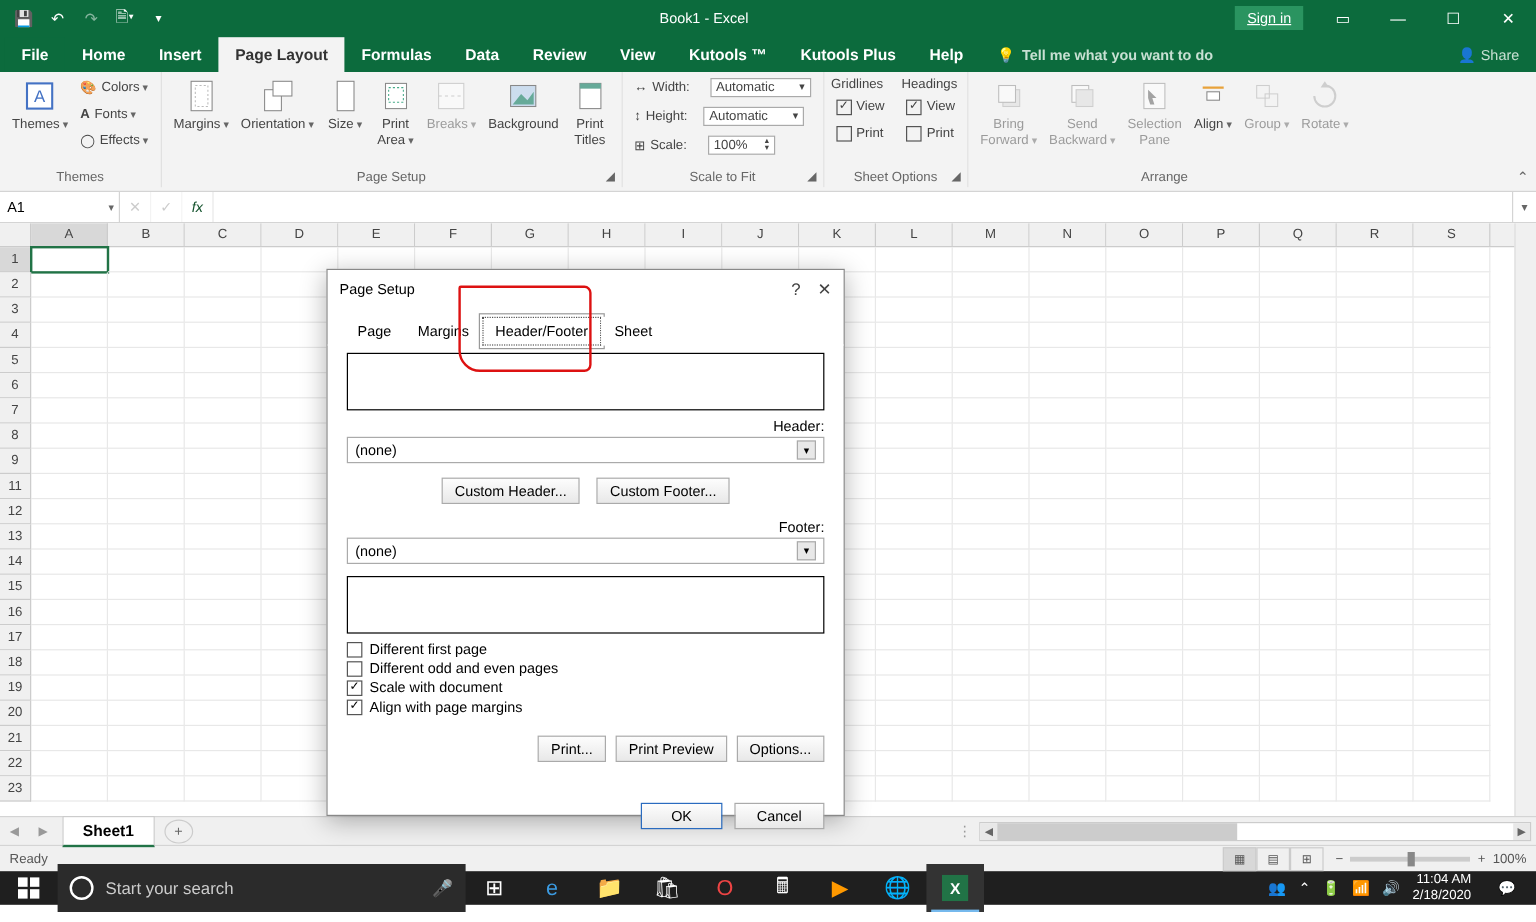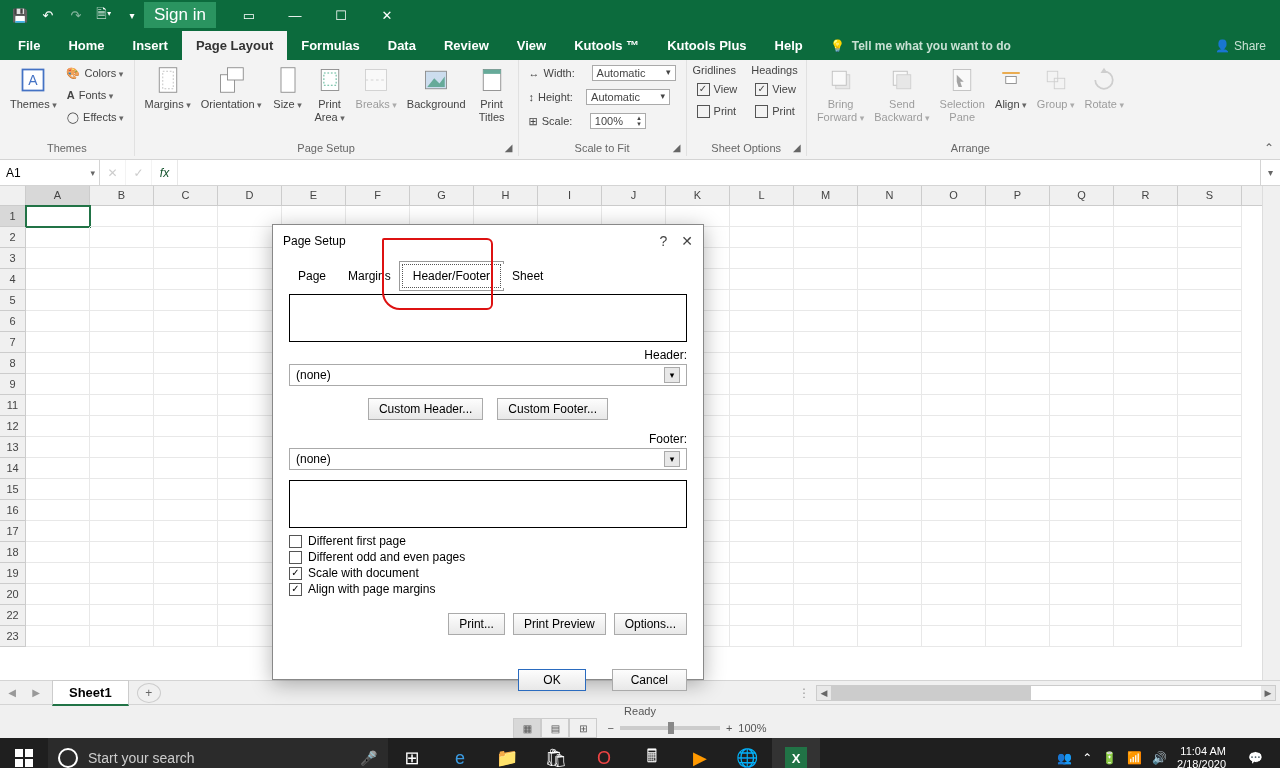--- a/index.html
+++ b/index.html
@@ -4,21 +4,21 @@
 <style>
 * { margin: 0; padding: 0; box-sizing: border-box; font-family: "Segoe UI", sans-serif; }
 body { width: 1280px; height: 768px; overflow: hidden; background: #fff; font-size: 12px; }
 
 
 .titlebar { height: 30px; background: #0c6b3d; display: flex; align-items: center; color: #fff; }
 .titlebar .qat { display: flex; align-items: center; gap: 4px; padding-left: 8px; }
 .titlebar .qat-btn { width: 24px; height: 24px; display: flex; align-items: center; justify-content: center; font-size: 13px; color: #fff; }
 .titlebar .title { flex: 1; text-align: center; font-size: 12px; }
 .titlebar .right { display: flex; align-items: center; gap: 0; }
-.signin { background: #2a9460; padding: 3px 10px; font-size: 17px; margin-right: 10px; }
+.signin { background: #2a9460; padding: 3px 10px; font-size: 12px; margin-right: 10px; text-decoration: underline; }
 .winbtn { width: 46px; height: 30px; display: flex; align-items: center; justify-content: center; font-size: 13px; }
 
 
 .menutabs { height: 30px; background: #0c6b3d; display: flex; align-items: flex-end; color: #fff; padding-left: 4px; justify-content: space-between; }
 .menutabs-left { display: flex; align-items: flex-end; font-weight: bold; }
 .tab { padding: 7px 14px; font-size: 13px; cursor: pointer; }
 .tab.file { background: #0c6b3d; }
 .tab.active { background: #f3f3f3; color: #333; }
 .tellme { display: flex; align-items: center; gap: 6px; padding: 7px 14px; color: #c8e0d3; }
 .share { padding: 7px 14px; color: #c8e0d3; display: flex; align-items: center; gap: 4px; }
@@ -64,30 +64,30 @@
 .sheettabs { height: 24px; background: #f0f0f0; border-top: 1px solid #d4d4d4; display: flex; align-items: center; }
 .sheettabs .navbtn { width: 24px; text-align: center; color: #999; font-size: 10px; }
 .sheettab { padding: 4px 16px; background: #fff; border: 1px solid #ccc; border-bottom: 2px solid #217346; font-size: 13px; font-weight: bold; margin-left: 4px; }
 .addsheet { width: 24px; height: 20px; display: flex; align-items: center; justify-content: center; margin-left: 8px; color: #666; border: 1px solid #ccc; border-radius: 50%; font-size: 12px; }
 .hscroll-area { flex: 1; display: flex; align-items: center; justify-content: flex-end; padding-right: 4px; }
 .hscroll { width: 460px; height: 16px; background: #fff; border: 1px solid #ccc; position: relative; }
 .hscroll-thumb { position: absolute; left: 14px; top: 0; bottom: 0; width: 200px; background: #ccc; }
 .hscroll-btn { width: 14px; height: 14px; background: #e8e8e8; position: absolute; top: 0; font-size: 9px; text-align: center; line-height: 14px; color: #666; }
 
 
-.statusbar { height: 34px; background: #f0f0f0; border-top: 1px solid #d4d4d4; display: flex; align-items: center; justify-content: space-between; padding: 0 8px; font-size: 11px; color: #555; flex-direction: column; }
+.statusbar { height: 22px; background: #f0f0f0; border-top: 1px solid #d4d4d4; display: flex; align-items: center; justify-content: space-between; padding: 0 8px; font-size: 11px; color: #555; }
 .statusbar .viewbtns { display: flex; gap: 0; }
 .statusbar .vbtn { width: 28px; height: 20px; border: 1px solid #ccc; display: flex; align-items: center; justify-content: center; font-size: 10px; }
 .statusbar .vbtn.active { background: #d8d8d8; }
 .zoom { display: flex; align-items: center; gap: 6px; }
 .zoom-slider { width: 100px; height: 4px; background: #ccc; position: relative; }
 .zoom-thumb { position: absolute; left: 48px; top: -4px; width: 6px; height: 12px; background: #888; }
 
 
-.taskbar { height: 40px; background: #1f1f1f; display: flex; align-items: center; color: #fff; }
+.taskbar { height: 28px; background: #1f1f1f; display: flex; align-items: center; color: #fff; }
 .startbtn { width: 48px; height: 40px; display: flex; align-items: center; justify-content: center; }
 .searchbox { height: 40px; width: 340px; background: #2b2b2b; display: flex; align-items: center; padding: 0 10px; gap: 10px; color: #ccc; font-size: 14px; }
 .cortana { width: 20px; height: 20px; border: 2px solid #fff; border-radius: 50%; }
 .taskicons { display: flex; align-items: center; }
 .taskicon { width: 48px; height: 40px; display: flex; align-items: center; justify-content: center; font-size: 18px; position: relative; }
 .taskicon.active::after { content: ""; position: absolute; bottom: 0; left: 4px; right: 4px; height: 2px; background: #76b9ed; }
 .tray { margin-left: auto; display: flex; align-items: center; gap: 10px; padding-right: 4px; font-size: 12px; }
 .tray .clock { text-align: right; line-height: 1.2; font-size: 11px; }
 .notif { width: 40px; height: 40px; display: flex; align-items: center; justify-content: center; }
 
@@ -101,21 +101,21 @@
 .dtab.active { border: 1px solid #999; border-bottom: 1px solid #fff; }
 .dialog-body { padding: 6px 16px 12px 16px; }
 .preview-box { height: 48px; border: 1px solid #000; margin-bottom: 6px; }
 .dlg-label { font-size: 12px; margin: 3px 0 2px 0; text-align: right; }
 .dlg-select { width: 100%; height: 22px; border: 1px solid #aaa; display: flex; align-items: center; justify-content: space-between; padding: 0 6px; font-size: 12px; background: #fff; }
 .dlg-select .sel-arrow { width: 16px; height: 16px; background: #e8e8e8; border: 1px solid #aaa; display: flex; align-items: center; justify-content: center; font-size: 9px; }
 .dlg-btnrow { display: flex; justify-content: center; gap: 14px; margin: 12px 0; }
 .dlg-btn { padding: 3px 10px; border: 1px solid #aaa; background: linear-gradient(#fdfdfd,#e8e8e8); font-size: 12px; cursor: pointer; }
 .dlg-check { display: flex; align-items: center; gap: 6px; font-size: 12px; margin: 2px 0; }
 .chk { width: 13px; height: 13px; border: 1px solid #555; display: flex; align-items: center; justify-content: center; font-size: 10px; line-height: 1; }
-.dlg-bottom { display: flex; justify-content: flex-end; gap: 26px; padding: 10px 16px; }
+.dlg-bottom { display: flex; justify-content: flex-end; gap: 10px; padding: 10px 16px; }
 .dlg-bottom .dlg-btn.primary { border: 1px solid #2a6bbf; padding: 3px 24px; }
 
 
 .annotation { position: absolute; border: 2px solid #d11; border-radius: 6px; pointer-events: none; }
 
 
 svg.ico { width: 28px; height: 28px; }
 
 .disabled { opacity: 0.5; }
 </style>
@@ -123,20 +123,21 @@
 <body>
 
 <div class="titlebar">
   <div class="qat">
     <div class="qat-btn">💾</div>
     <div class="qat-btn">↶</div>
     <div class="qat-btn disabled">↷</div>
     <div class="qat-btn">🗎▾</div>
     <div class="qat-btn" style="font-size:10px">▾</div>
   </div>
+  <div class="title">Book1  -  Excel</div>
   <div class="right">
     <div class="signin">Sign in</div>
     <div class="winbtn">▭</div>
     <div class="winbtn">—</div>
     <div class="winbtn">☐</div>
     <div class="winbtn">✕</div>
   </div>
 </div>
 
 <div class="menutabs">
@@ -840,20 +841,42 @@
         <div class="cell"></div>
         <div class="cell"></div>
         <div class="cell"></div>
         <div class="cell"></div>
         <div class="cell"></div>
         <div class="cell"></div>
         <div class="cell"></div>
         <div class="cell"></div>
       </div>
       <div class="row">
+        <div class="rowhead">21</div>
+        <div class="cell"></div>
+        <div class="cell"></div>
+        <div class="cell"></div>
+        <div class="cell"></div>
+        <div class="cell"></div>
+        <div class="cell"></div>
+        <div class="cell"></div>
+        <div class="cell"></div>
+        <div class="cell"></div>
+        <div class="cell"></div>
+        <div class="cell"></div>
+        <div class="cell"></div>
+        <div class="cell"></div>
+        <div class="cell"></div>
+        <div class="cell"></div>
+        <div class="cell"></div>
+        <div class="cell"></div>
+        <div class="cell"></div>
+        <div class="cell"></div>
+      </div>
+      <div class="row">
         <div class="rowhead">22</div>
         <div class="cell"></div>
         <div class="cell"></div>
         <div class="cell"></div>
         <div class="cell"></div>
         <div class="cell"></div>
         <div class="cell"></div>
         <div class="cell"></div>
         <div class="cell"></div>
         <div class="cell"></div>

